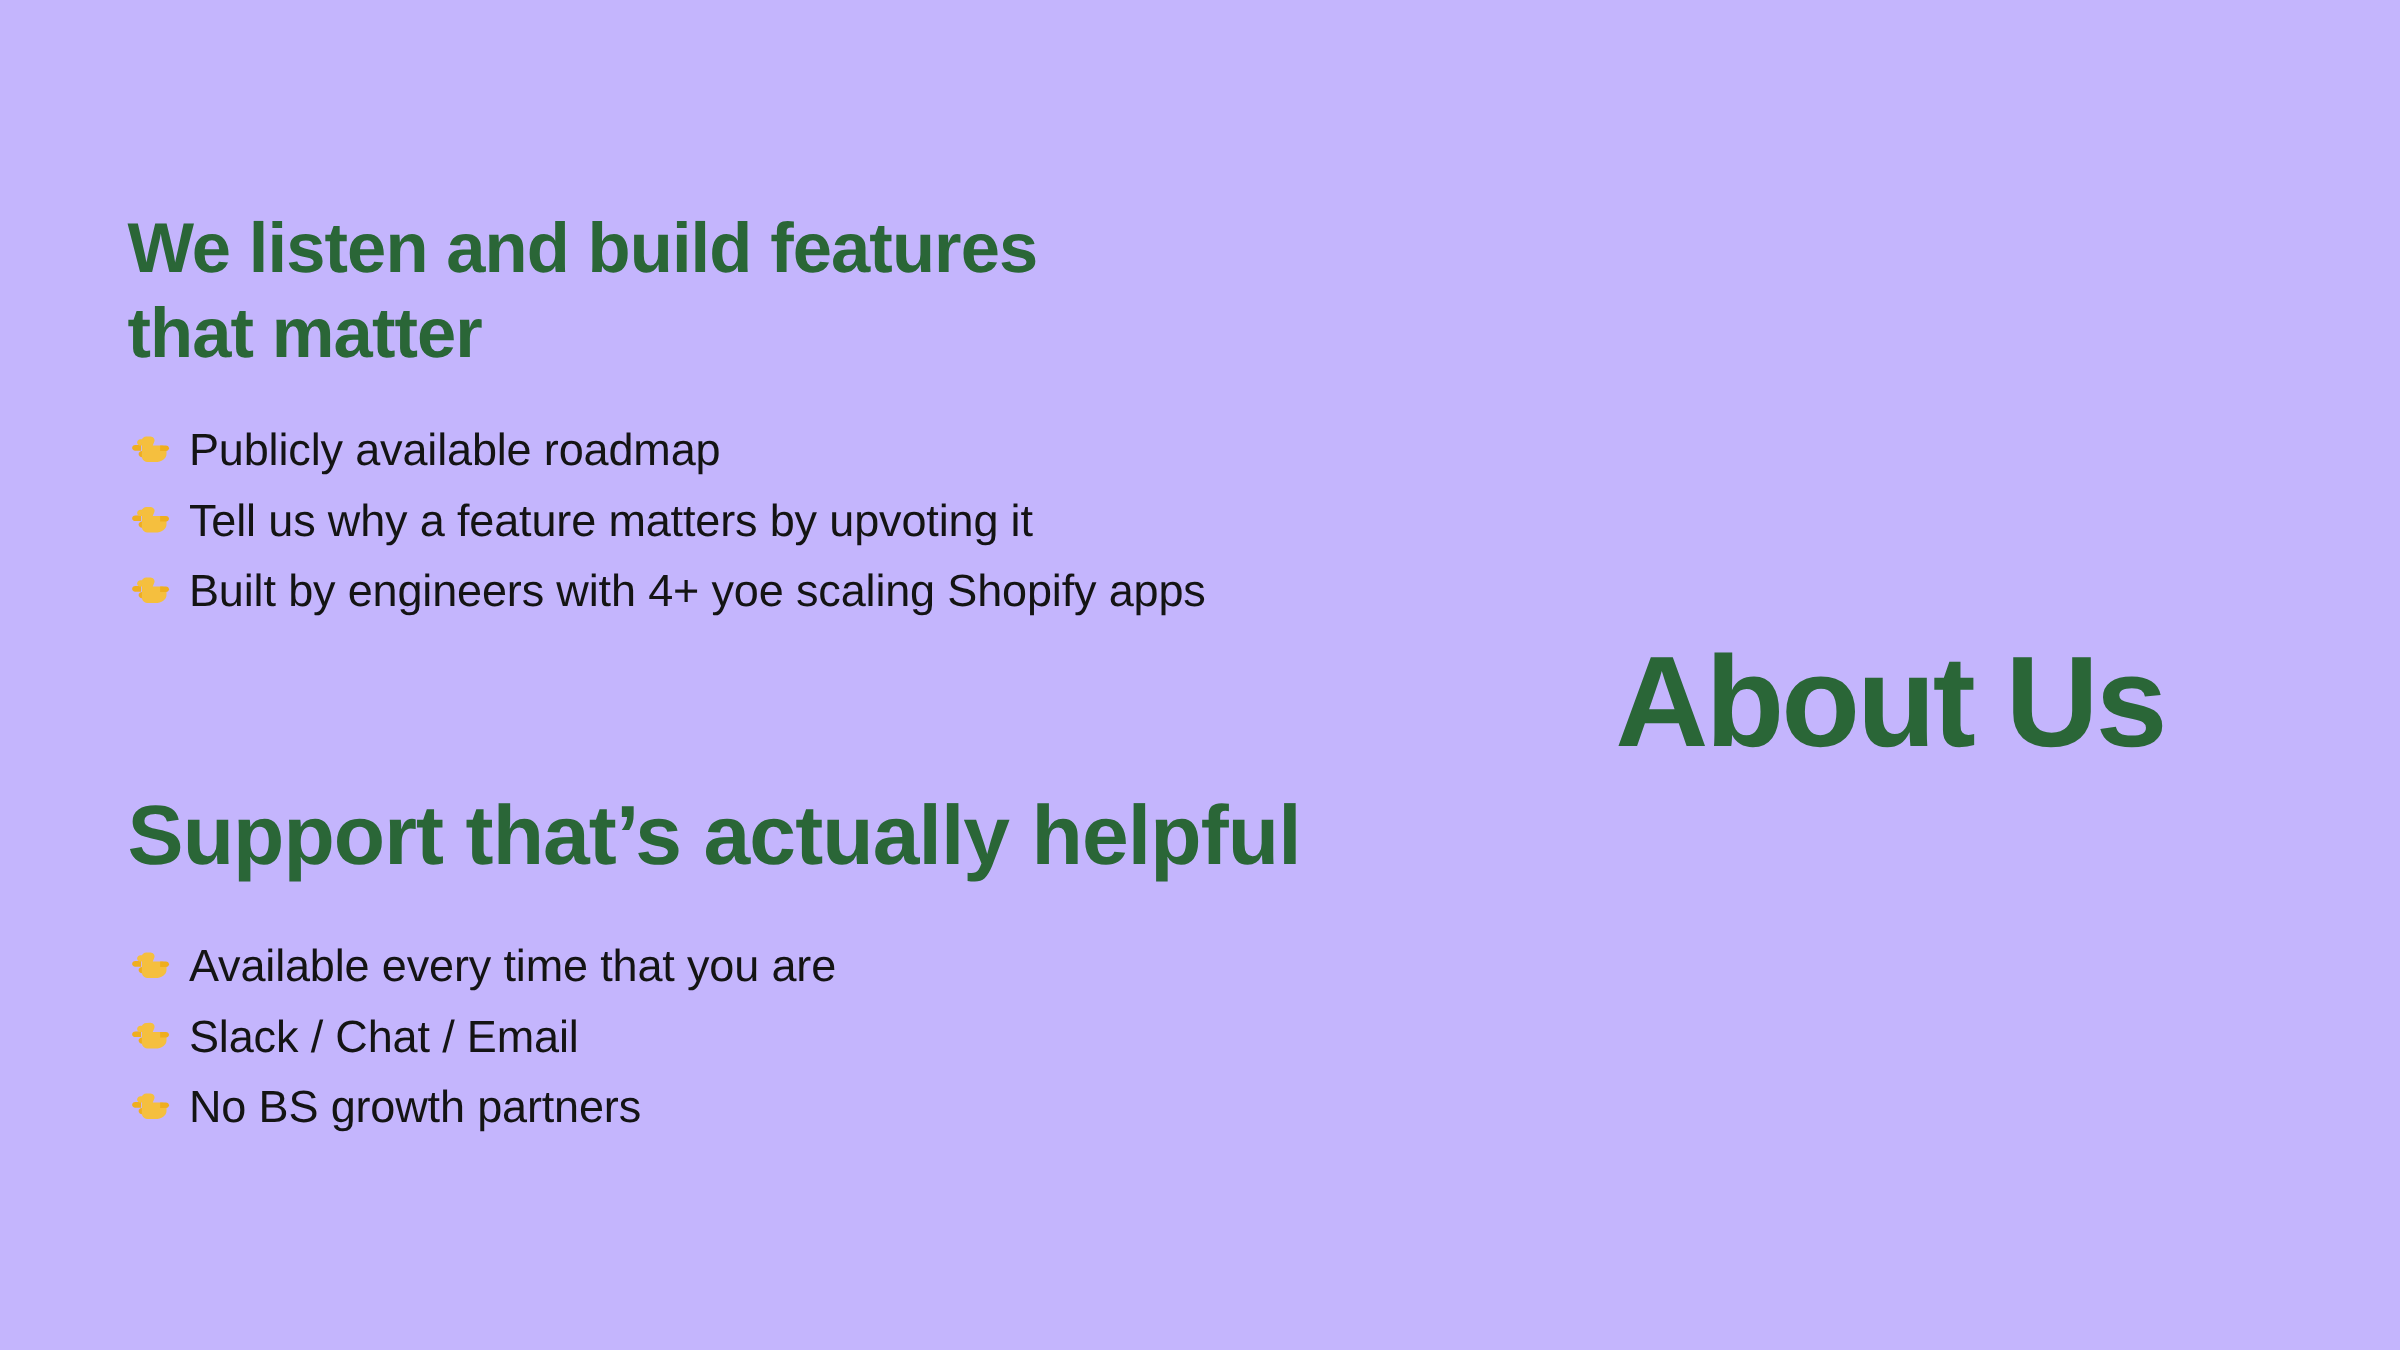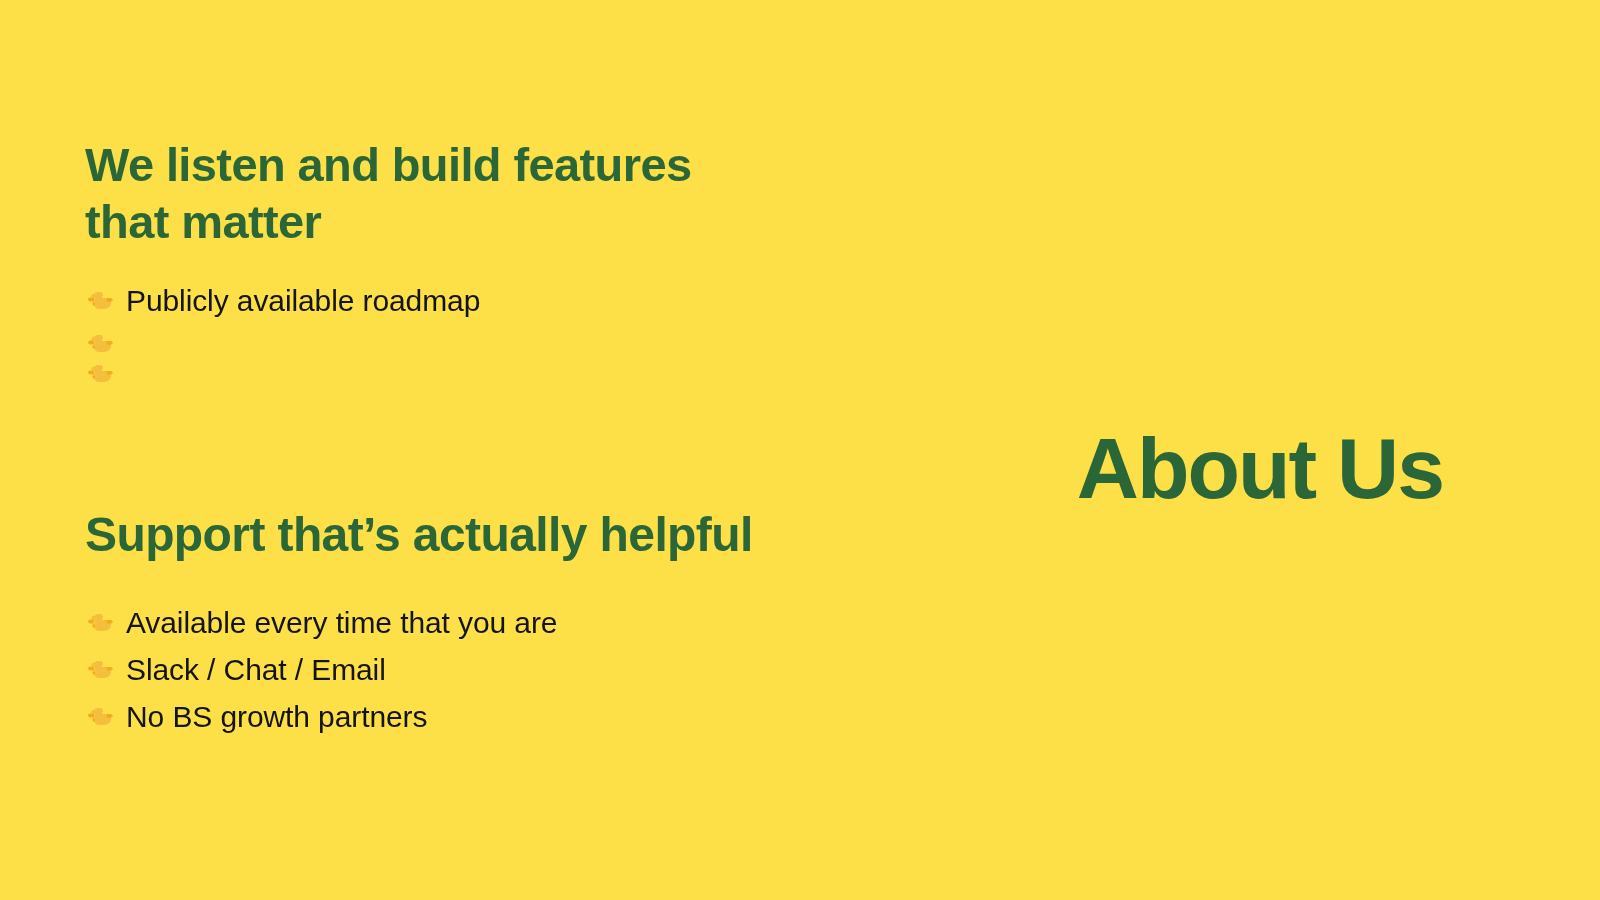--- a/index.html
+++ b/index.html
@@ -13,44 +13,43 @@
   body {
     background: #E8EACB;
     font-family: "Liberation Sans", sans-serif;
     -webkit-font-smoothing: antialiased;
   }
 
   .slide {
     position: relative;
     width: 1600px;
     height: 900px;
-    background: #fde047;
+    background: #c4b5fd;
   }
 
   
   .content-column {
     position: absolute;
     left: 85px;
     top: 136px;
     width: 880px;
   }
 
   .section-heading {
     color: #2A6637;
     font-weight: 700;
     font-size: 47px;
     line-height: 57px;
     letter-spacing: -0.6px;
     white-space: pre-line;
   }
 
   .section-heading.compact {
-    font-size: 48px;
+    font-size: 56px;
     line-height: 52px;
-    margin-top: 12px;
   }
 
   .bullet-list {
     list-style: none;
   }
 
   .bullet-list.first { margin-top: 27px; }
 
   .bullet-item {
     display: flex;
@@ -118,31 +117,33 @@
       <li class="bullet-item">
         <span class="bullet-icon">
           <svg viewBox="0 0 36 36" xmlns="http://www.w3.org/2000/svg">
             <path d="M6.2 15.1c-1.4 0-2.5 1-2.5 2.3s1.1 2.3 2.5 2.3h4.6v-4.6z" fill="#EFAE1F"></path>
             <path d="M10.4 10.6c-1.5 0-2.7 1.1-2.7 2.5s1.2 2.5 2.7 2.5h6.1v-5z" fill="#F5BF3E"></path>
             <path d="M11.6 20c-1.5 0-2.7 1.1-2.7 2.4 0 1.4 1.2 2.5 2.7 2.5h6v-4.9z" fill="#EFAE1F"></path>
             <path d="M15.1 8.3c-2 0-3.6 1.4-3.6 3.1v13.1c0 2.3 2.3 4.3 5.3 4.3h5.5c4.9 0 8.9-2.9 8.9-6.5v-3.1c0-2-1.9-3.6-4.3-3.6h-6.7l1.3-3.2c.7-1.8-.8-4.1-3.2-4.1z" fill="#F5BF3E"></path>
             <path d="M26.1 15.6h4.6c1.4 0 2.5 1 2.5 2.2s-1.1 2.2-2.5 2.2h-4.6z" fill="#EFAE1F"></path>
           </svg>
         </span>
+        <span>Tell us why a feature matters by upvoting it</span>
       </li>
       <li class="bullet-item">
         <span class="bullet-icon">
           <svg viewBox="0 0 36 36" xmlns="http://www.w3.org/2000/svg">
             <path d="M6.2 15.1c-1.4 0-2.5 1-2.5 2.3s1.1 2.3 2.5 2.3h4.6v-4.6z" fill="#EFAE1F"></path>
             <path d="M10.4 10.6c-1.5 0-2.7 1.1-2.7 2.5s1.2 2.5 2.7 2.5h6.1v-5z" fill="#F5BF3E"></path>
             <path d="M11.6 20c-1.5 0-2.7 1.1-2.7 2.4 0 1.4 1.2 2.5 2.7 2.5h6v-4.9z" fill="#EFAE1F"></path>
             <path d="M15.1 8.3c-2 0-3.6 1.4-3.6 3.1v13.1c0 2.3 2.3 4.3 5.3 4.3h5.5c4.9 0 8.9-2.9 8.9-6.5v-3.1c0-2-1.9-3.6-4.3-3.6h-6.7l1.3-3.2c.7-1.8-.8-4.1-3.2-4.1z" fill="#F5BF3E"></path>
             <path d="M26.1 15.6h4.6c1.4 0 2.5 1 2.5 2.2s-1.1 2.2-2.5 2.2h-4.6z" fill="#EFAE1F"></path>
           </svg>
         </span>
+        <span>Built by engineers with 4+ yoe scaling Shopify apps</span>
       </li>
     </ul>
 
     <div class="section-gap"></div>
 
     <h2 class="section-heading compact">Support that’s actually helpful</h2>
 
     <ul class="bullet-list support-list">
       <li class="bullet-item">
         <span class="bullet-icon">

